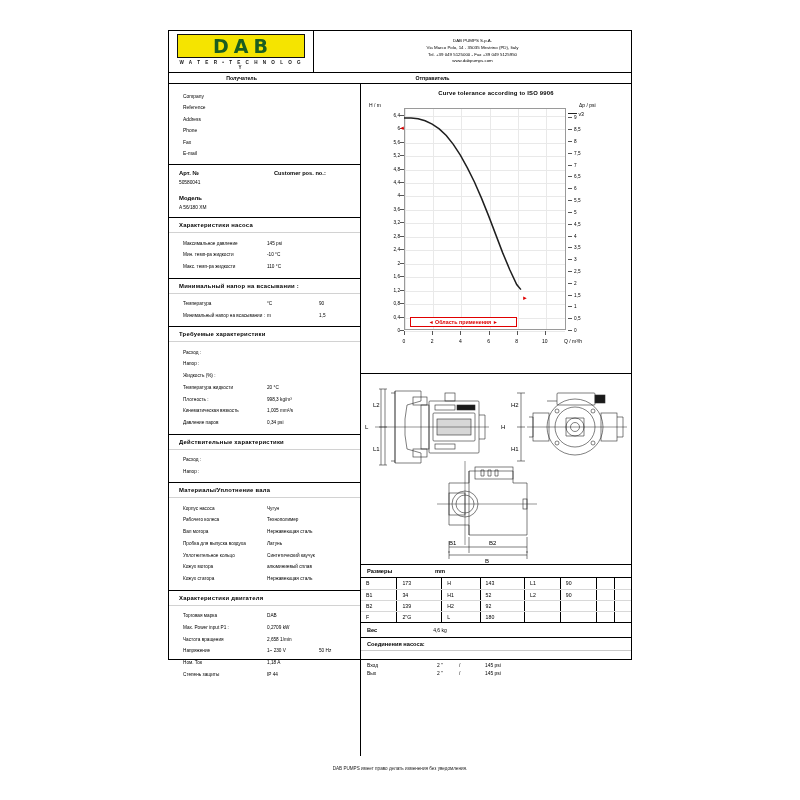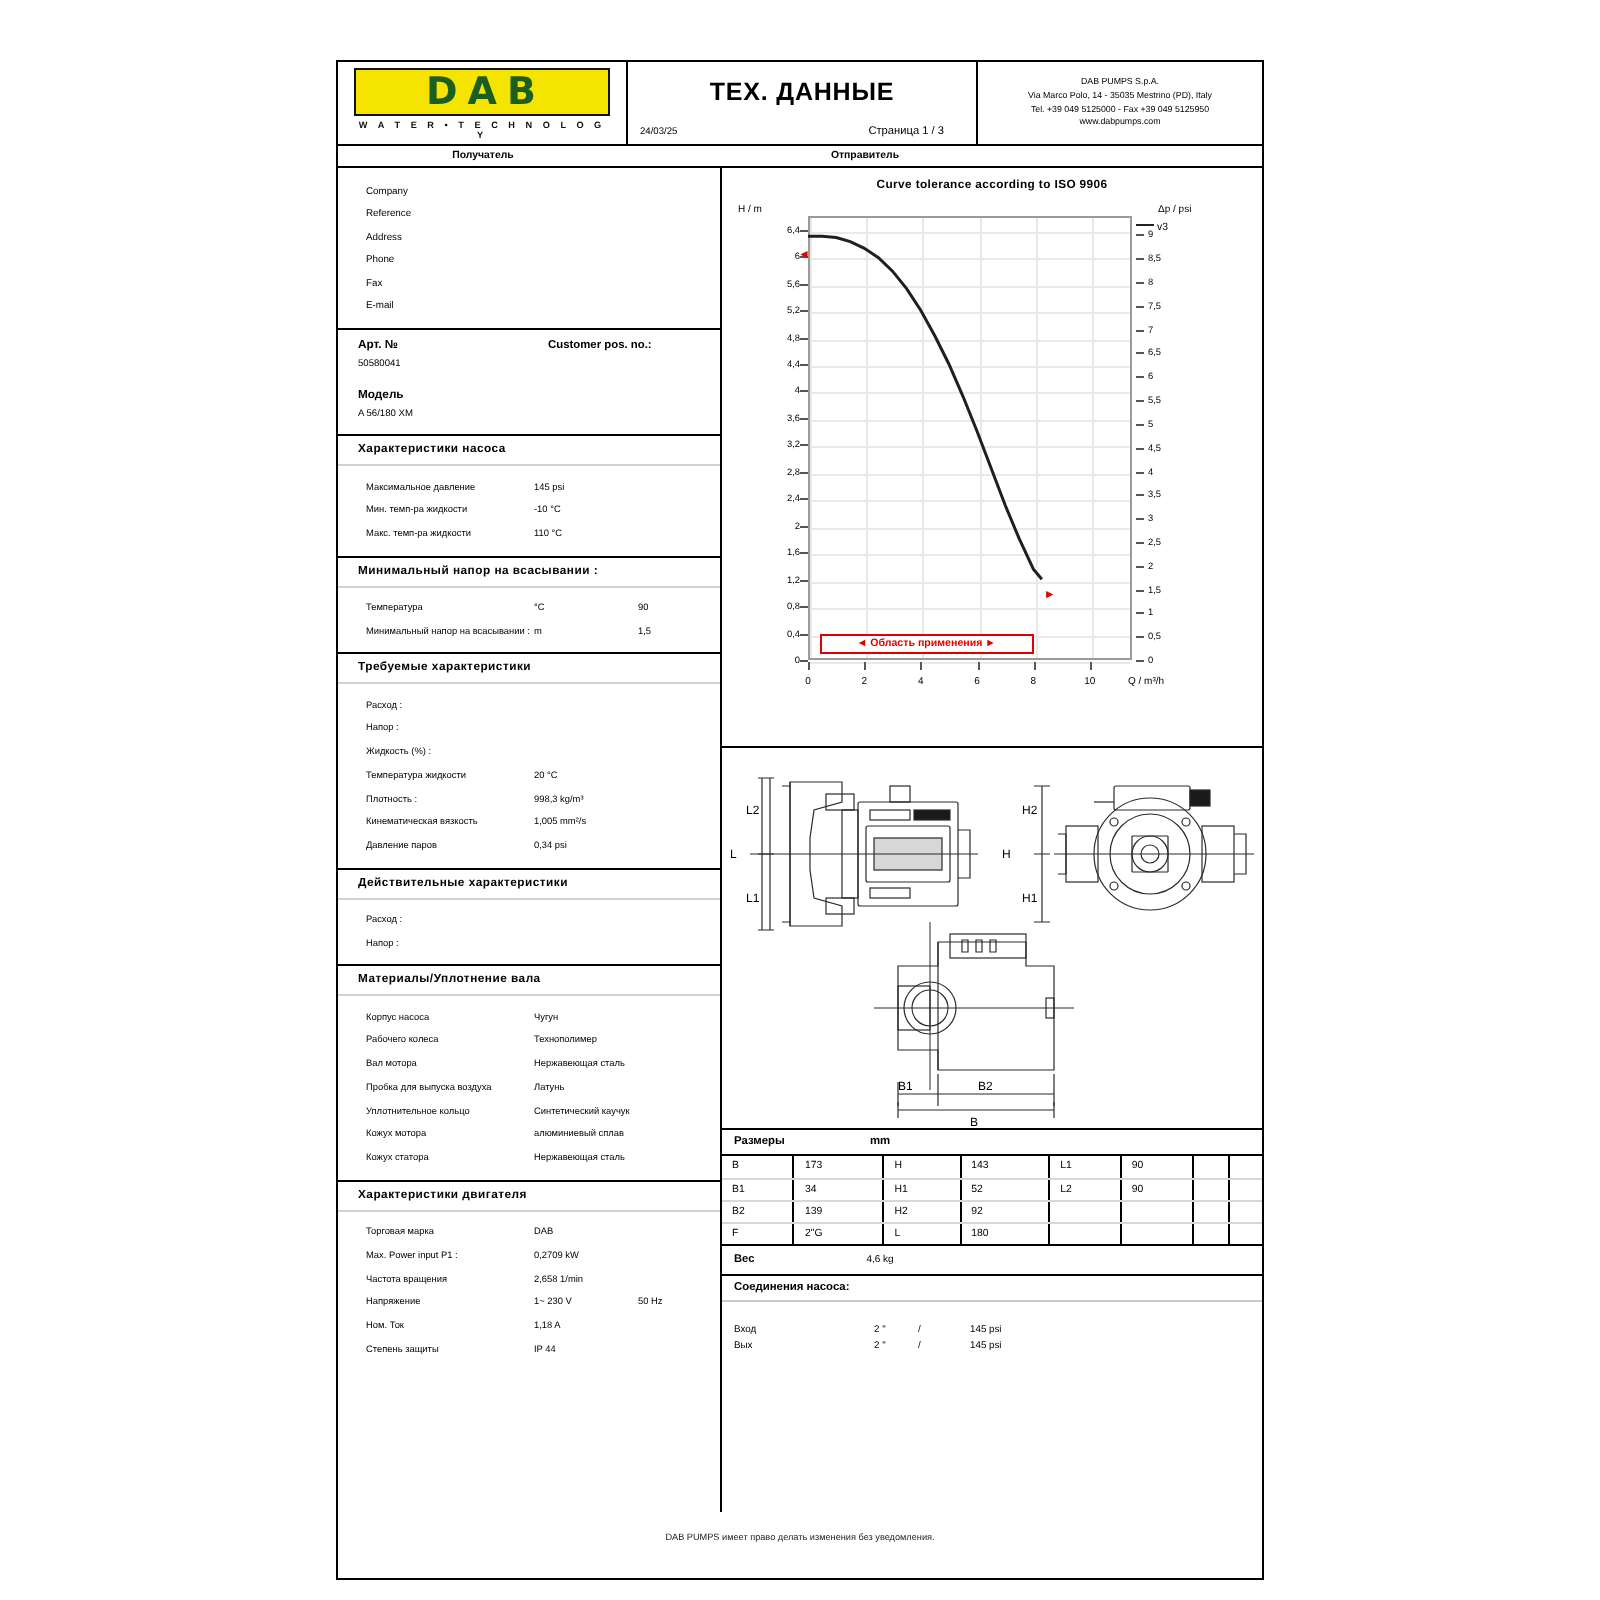--- a/index.html
+++ b/index.html
@@ -8,21 +8,21 @@
     width:800px; height:800px;
     background:#ffffff;
     font-family:"Liberation Sans", sans-serif;
     color:#000;
     -webkit-font-smoothing:antialiased;
   }
   .page { position:relative; width:800px; height:800px; }
 
   .sheet {
     position:absolute; left:168px; top:30px;
-    width:464px; height:760px;
+    width:464px; height:630px;
     border:1px solid #000;
     background:#fff;
   }
 
   
   .hdr { display:flex; height:42px; border-bottom:1px solid #000; }
   .hdr-logo { width:145px; border-right:1px solid #000; display:flex; align-items:center; justify-content:center; }
   .logo-box { width:128px; }
   .logo-main {
     background:#f5e400; border:1px solid #111;
@@ -114,25 +114,20 @@
 
 <div class="page">
   <div class="sheet">
 
     <div class="hdr">
       <div class="hdr-logo">
         <div class="logo-box">
           <div class="logo-main">DAB</div>
           <div class="logo-sub">W A T E R • T E C H N O L O G Y</div>
         </div>
-      </div>
-      <div class="hdr-title">
-        <div class="t">ТЕХ. ДАННЫЕ</div>
-        <div class="d">24/03/25</div>
-        <div class="p">Страница 1 / 3</div>
       </div>
       <div class="hdr-addr">
         <div>DAB PUMPS S.p.A.</div>
         <div>Via Marco Polo, 14 - 35035 Mestrino (PD), Italy</div>
         <div>Tel. +39 049 5125000 - Fax +39 049 5125950</div>
         <div>www.dabpumps.com</div>
       </div>
     </div>
 
     <div class="row-recv">

